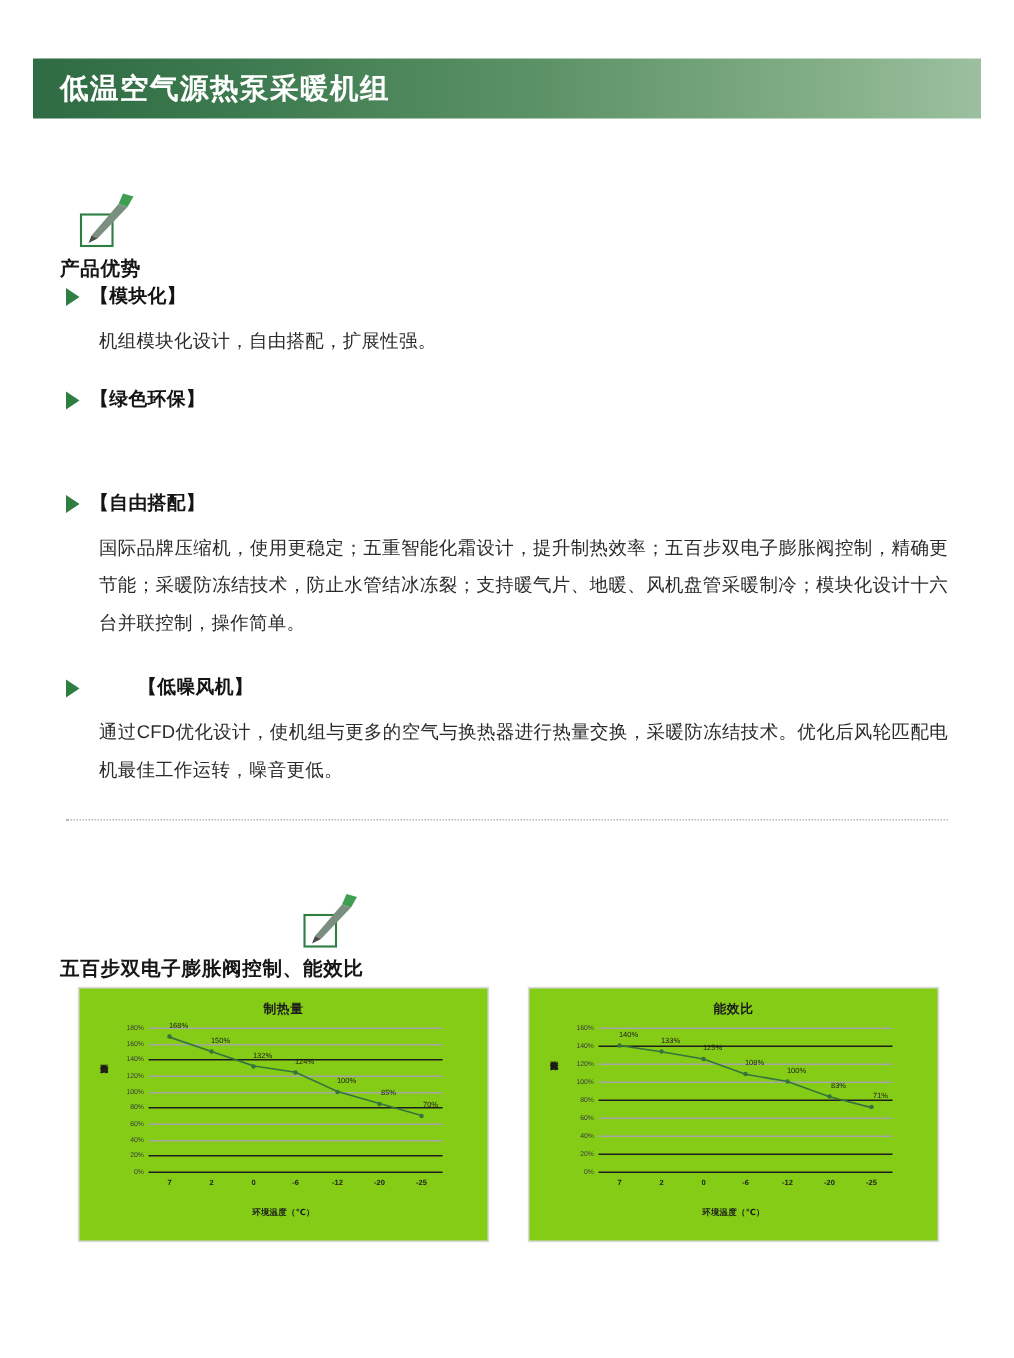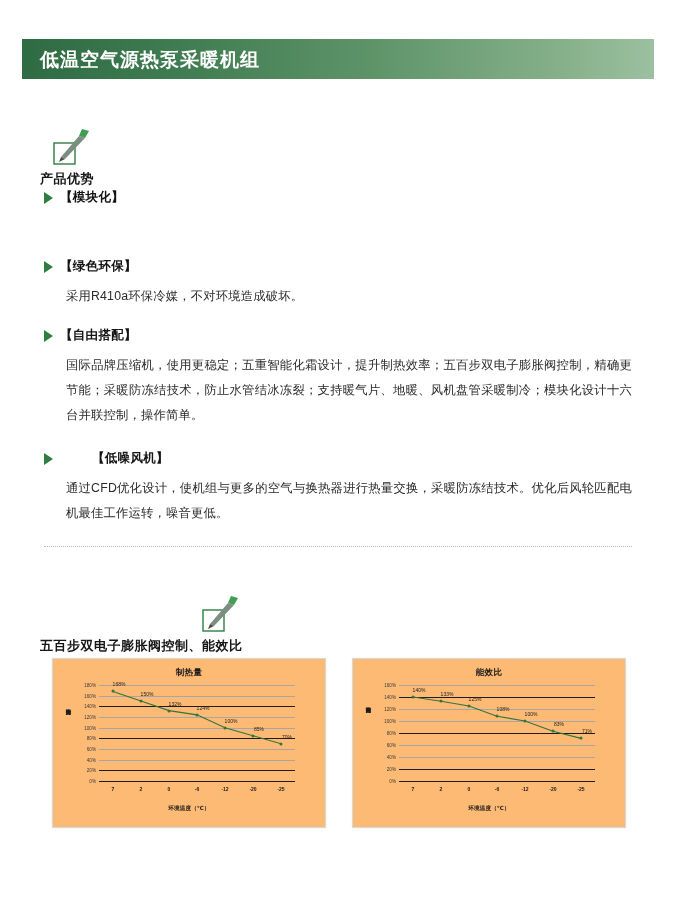--- a/index.html
+++ b/index.html
@@ -66,21 +66,21 @@
 
   
   .divider{
     position:absolute; left:44px; top:546px; width:588px; height:1px;
     border-top:1px dotted #b7b7b7;
   }
 
   
   .chart-card{
     position:absolute;
-    background:#fdba74;
+    background:#84cc16;
     border:1px solid #d8d8d8;
     box-shadow:0 0 2px rgba(0,0,0,.07);
   }
   .chart-inner{position:relative;width:100%;height:100%;}
   .chart-title{
     position:absolute; left:0; right:0; top:8px;
     text-align:center; font-size:8.5px; font-weight:bold; color:#1b1b1b;
     letter-spacing:.4px;
   }
   .plot{ position:absolute; }
@@ -132,26 +132,26 @@
         <polygon points="9,29 13,31 7,34" fill="#4a4a4a"></polygon>
       </svg>
     </div>
     <div class="sec-title">产品优势</div>
   </div>
 
   <div class="bullet" style="top:189px;">
     <span class="tri"></span>
     <span class="bullet-label">【模块化】</span>
   </div>
+  <div class="para" style="top:215px; width:560px;">机组模块化设计，自由搭配，扩展性强。</div>
 
   <div class="bullet" style="top:258px;">
     <span class="tri"></span>
     <span class="bullet-label">【绿色环保】</span>
   </div>
-  <div class="para" style="top:284px; width:560px;">采用R410a环保冷媒，不对环境造成破坏。</div>
 
   <div class="bullet" style="top:327px;">
     <span class="tri"></span>
     <span class="bullet-label">【自由搭配】</span>
   </div>
   <div class="para" style="top:353px; width:566px;">国际品牌压缩机，使用更稳定；五重智能化霜设计，提升制热效率；五百步双电子膨胀阀控制，精确更节能；采暖防冻结技术，防止水管结冰冻裂；支持暖气片、地暖、风机盘管采暖制冷；模块化设计十六台并联控制，操作简单。</div>
 
   <div class="bullet" style="top:450px;gap:32px;">
     <span class="tri"></span>
     <span class="bullet-label">【低噪风机】</span>

